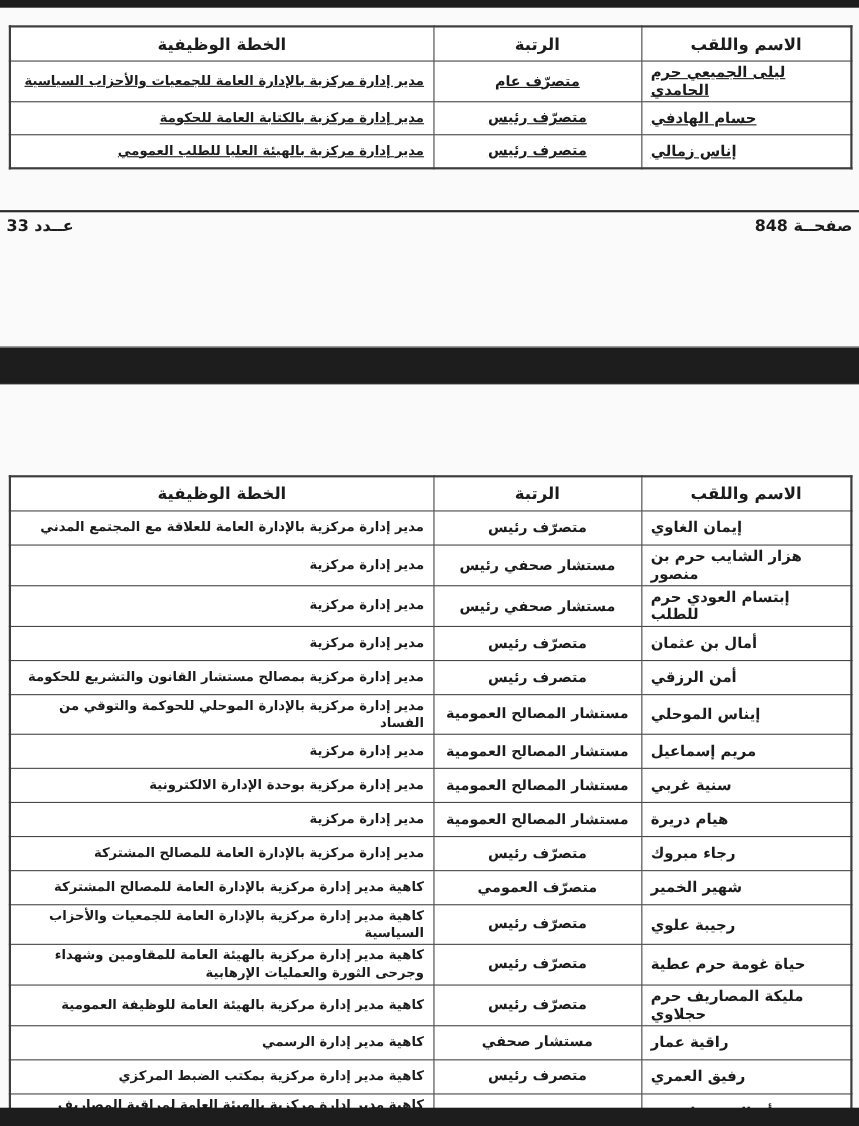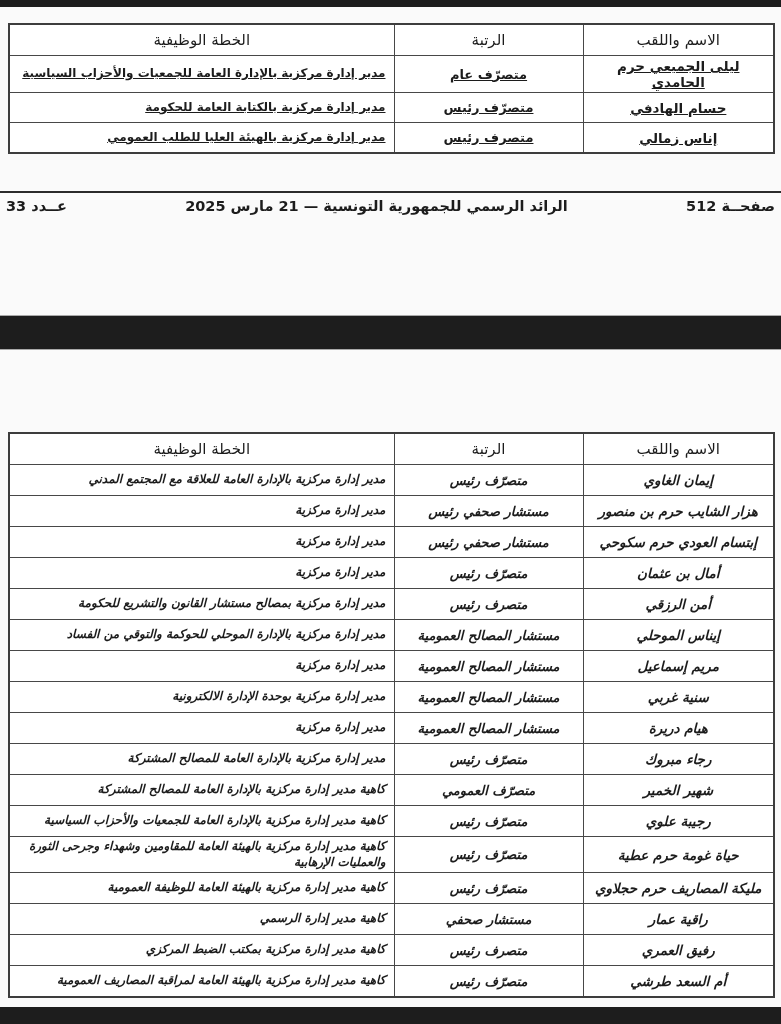--- a/index.html
+++ b/index.html
@@ -35,27 +35,27 @@
   .gz-table th, .gz-table td {
     border: 1px solid #474747;
     padding: 2px 8px;
     overflow: hidden;
   }
   .gz-table { border: 2px solid #3d3d3d; }
   .gz-table th {
     font-size: 15px;
     text-align: center;
     height: 26px;
-    font-weight: normal;
-  }
-  td.name { font-size: 13.5px; text-align: center; }
+    font-weight: bold;
+  }
+  td.name { font-size: 13.5px; text-align: left; }
   td.rank { font-size: 13px;  text-align: center; }
   td.pos  { font-size: 12px;  text-align: right; line-height: 1.3; }
   .t1 td { height: 25px; text-decoration: underline; }
-  .t2 td { height: 26px; font-style: italic; }
+  .t2 td { height: 26px; }
 
   .footer-rule {
     position: absolute; top: 191px; left: 0;
     width: 781px; height: 2px;
     background: #2b2b2b;
   }
   .page-footer {
     position: absolute; top: 196px; left: 0; right: 0;
     display: flex;
     flex-direction: row;
@@ -104,22 +104,21 @@
         <td class="name">إناس زمالي</td>
         <td class="rank">متصرف رئيس</td>
         <td class="pos">مدير إدارة مركزية بالهيئة العليا للطلب العمومي</td>
       </tr>
     </tbody>
 </table>
 
 <div class="footer-rule"></div>
 
 <div class="page-footer">
-  <span>صفحــة 512</span>
-  <span class="center">الرائد الرسمي للجمهورية التونسية — 21 مارس 2025</span>
+  <span>صفحــة 848</span>
   <span>عــدد 33</span>
 </div>
 
 <div class="bar bar-mid"></div>
 
 <table class="gz-table t2">
   <colgroup>
       <col class="c-name">
       <col class="c-rank">
       <col class="c-pos">
@@ -139,21 +138,21 @@
         <td class="pos">مدير إدارة مركزية بالإدارة العامة للعلاقة مع المجتمع المدني</td>
       </tr>
 
       <tr>
         <td class="name">هزار الشايب حرم بن منصور</td>
         <td class="rank">مستشار صحفي رئيس</td>
         <td class="pos">مدير إدارة مركزية</td>
       </tr>
 
       <tr>
-        <td class="name">إبتسام العودي حرم سكوحي</td>
+        <td class="name">إبتسام العودي حرم للطلب</td>
         <td class="rank">مستشار صحفي رئيس</td>
         <td class="pos">مدير إدارة مركزية</td>
       </tr>
 
       <tr>
         <td class="name">أمال بن عثمان</td>
         <td class="rank">متصرّف رئيس</td>
         <td class="pos">مدير إدارة مركزية</td>
       </tr>
 

